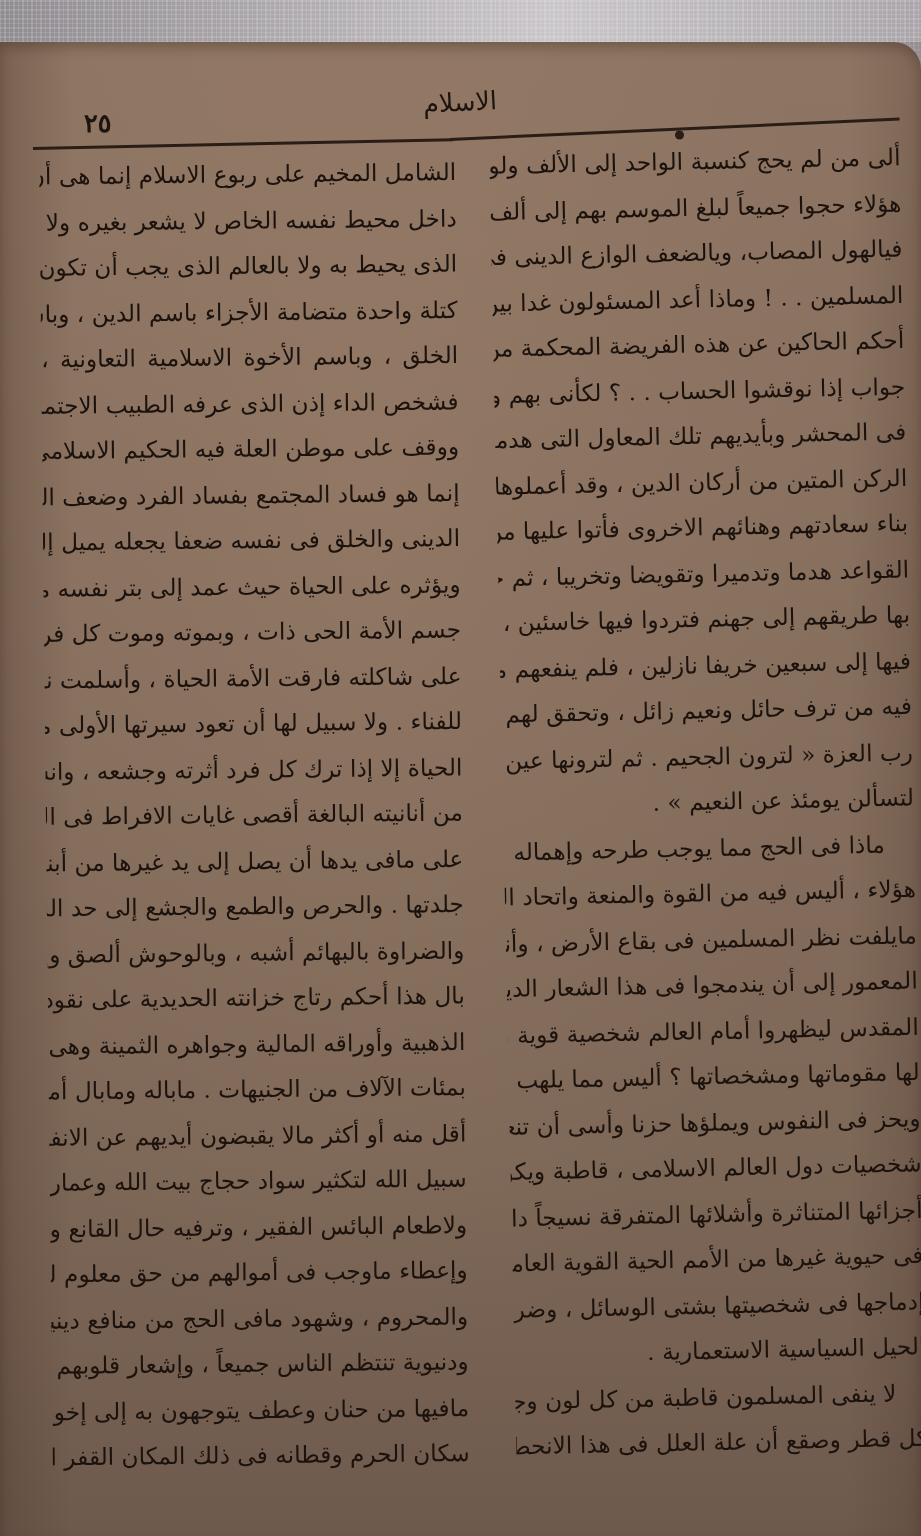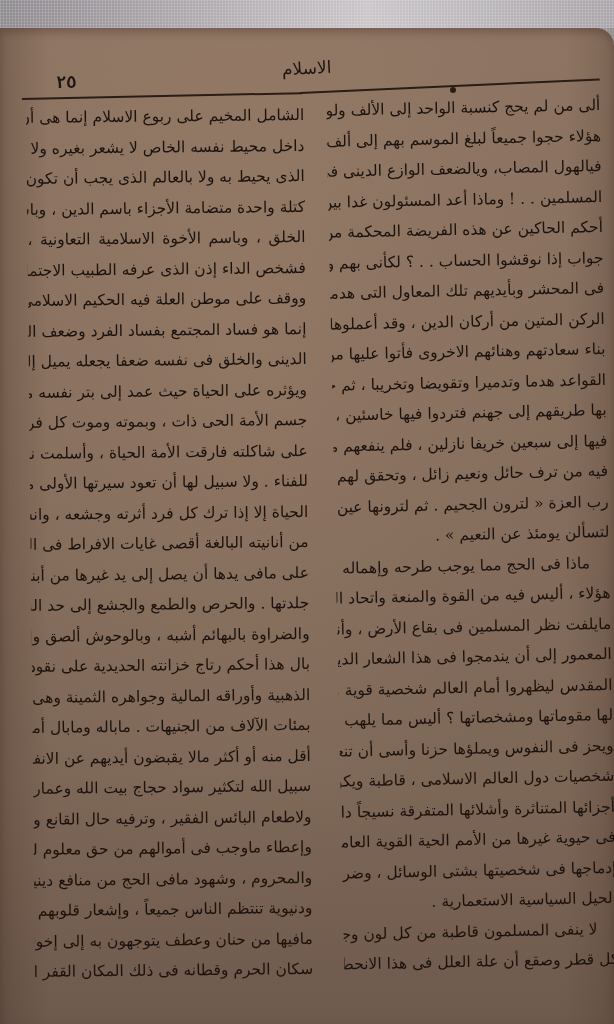--- a/index.html
+++ b/index.html
@@ -43,21 +43,21 @@
       position: absolute;
       left: 20px; top: 30px;
       width: 580px; height: 30px;
     }
     .page-number {
       position: absolute;
       left: 36px; top: 14px;
       font-size: 17px;
       font-weight: bold;
       color: #1e140f;
-      font-family: Liberation Mono, monospace;
+      font-family: Liberation Sans, sans-serif;
       text-align: right;
     }
     .header-title {
       position: absolute;
       left: 262px; top: 0px;
       font-size: 17px;
       color: #1e140f;
       transform: rotate(-3deg);
       direction: rtl;
     }

